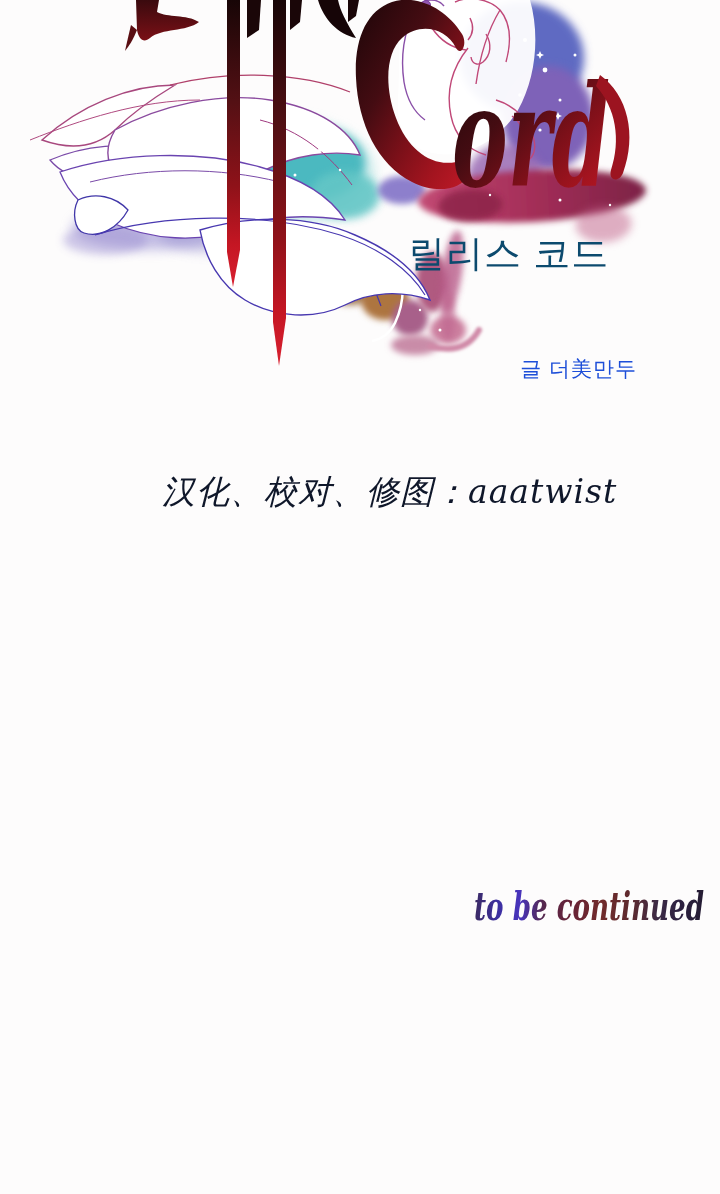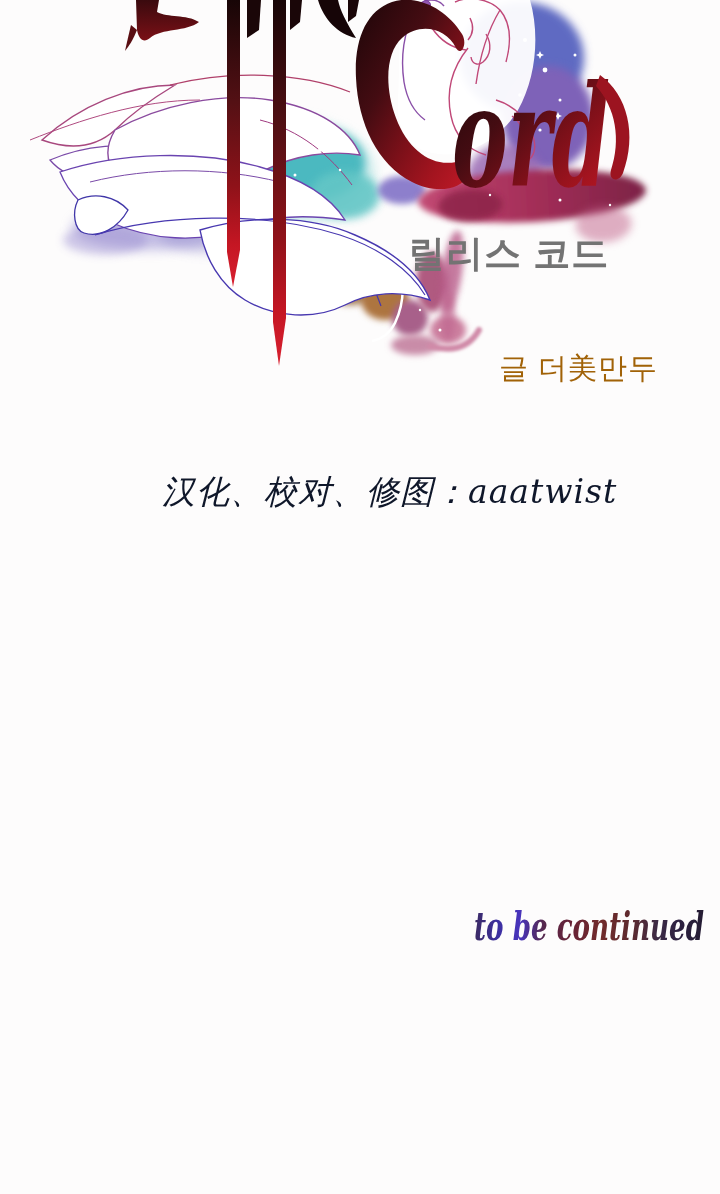--- a/index.html
+++ b/index.html
@@ -3,34 +3,34 @@
 <meta charset="utf-8">
 <style>
   html,body{margin:0;padding:0;}
   body{
     width:720px;height:1194px;position:relative;overflow:hidden;
     background:#fdfcfc;font-family:"Liberation Sans",sans-serif;
   }
   .artwork{position:absolute;left:0;top:0;width:716px;height:430px;}
   .subtitle{
     position:absolute;left:408px;top:229px;width:260px;
-    font-size:37px;font-weight:bold;color:#737373;letter-spacing:1px;
+    font-size:37px;font-weight:normal;color:#0c4a6e;letter-spacing:1px;
     font-family:"Liberation Sans",sans-serif;white-space:nowrap;
   }
   .credits{
-    position:absolute;right:62px;top:349px;text-align:right;
-    font-size:29px;line-height:39px;color:#a16207;letter-spacing:1px;
+    position:absolute;right:83px;top:349px;text-align:right;
+    font-size:21px;line-height:39px;color:#1d4ed8;letter-spacing:1px;
     font-family:"Liberation Sans",sans-serif;font-weight:500;
   }
   .translation{
     position:absolute;left:162px;top:470px;
     font-size:33px;font-style:italic;color:#0f172a;letter-spacing:1px;
     font-family:"DejaVu Serif",serif;white-space:nowrap;
   }
-  .tbc-wrap{position:absolute;left:464px;top:884px;width:252px;height:88px;}
+  .tbc-wrap{position:absolute;left:464px;top:864px;width:252px;height:88px;}
   svg text{user-select:none;}
 </style>
 </head>
 <body>
 
 <div class="artwork">
 <svg width="720" height="430" viewBox="0 0 720 430" xmlns="http://www.w3.org/2000/svg">
   <defs>
     <linearGradient id="gradStroke" x1="0" y1="0" x2="0" y2="1">
       <stop offset="0" stop-color="#170506"></stop>

